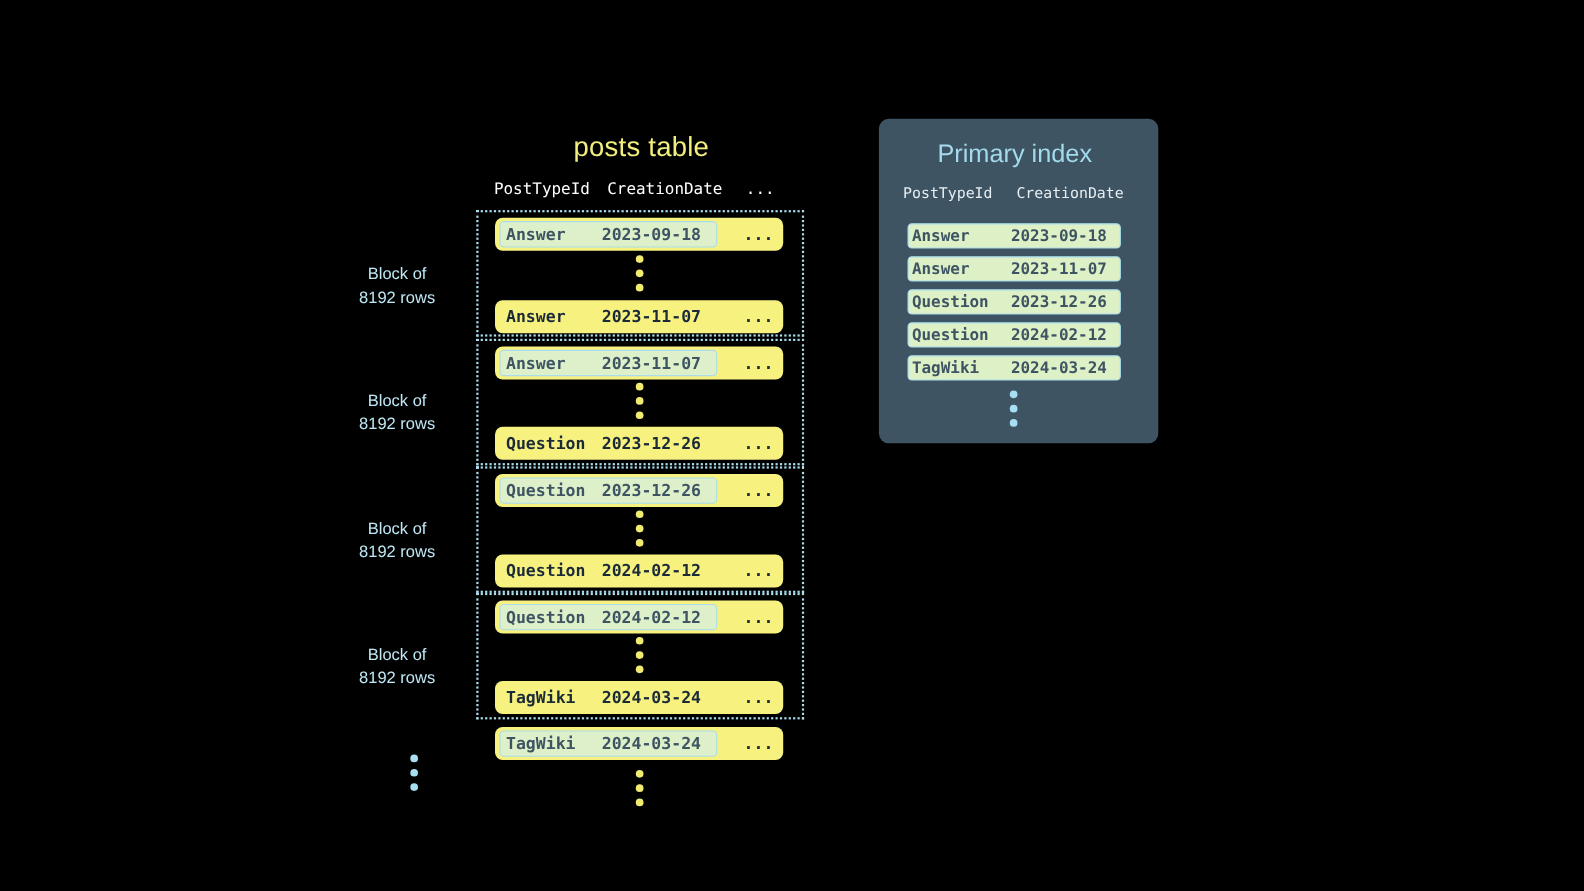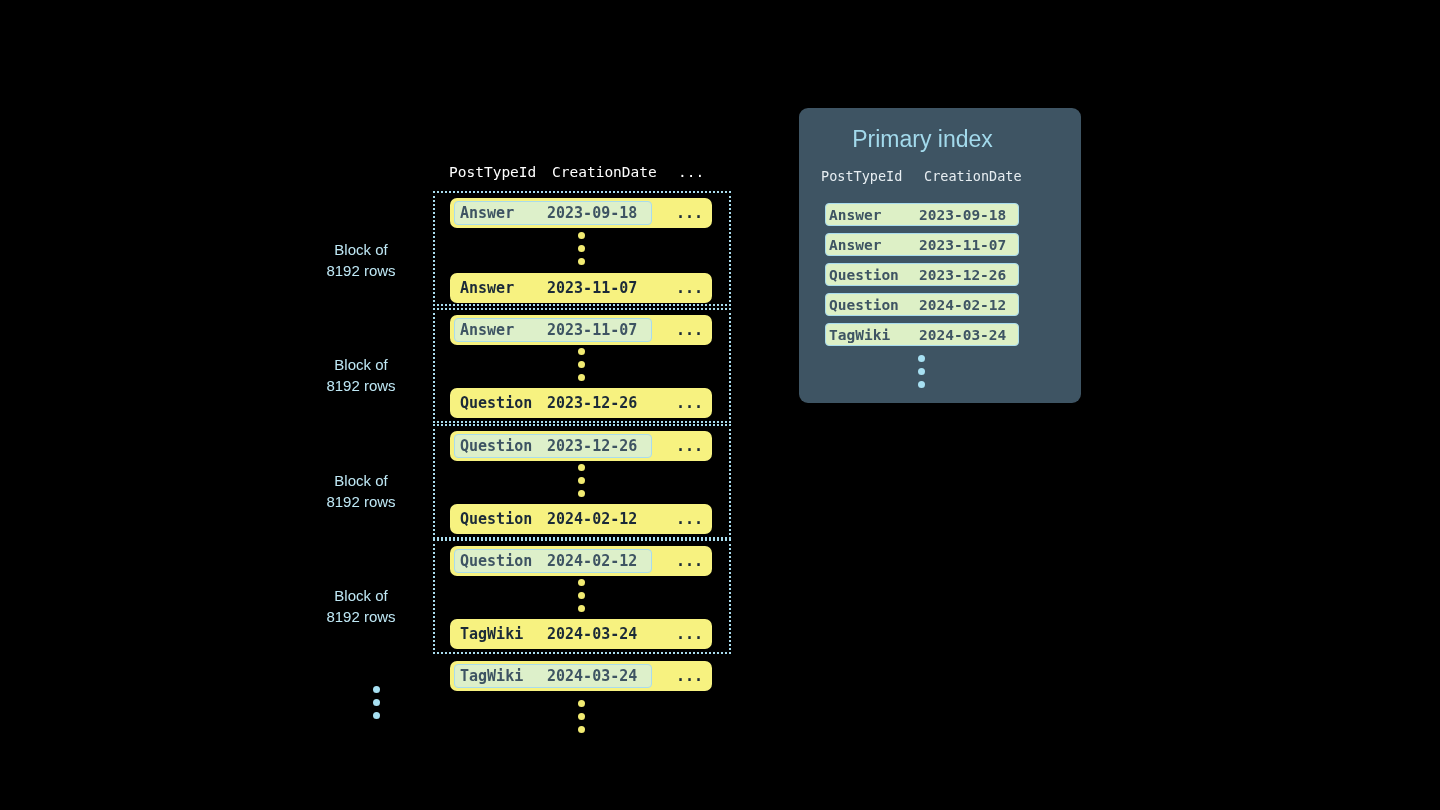--- a/index.html
+++ b/index.html
@@ -124,21 +124,21 @@
     border-radius: 50%;
     background: #f2eb72;
   }
   .vdots.blue i { background: #a7e0f2; }
 
   
   .index-panel {
     position: absolute;
     left: 799px;
     top: 108px;
-    width: 282px;
+    width: 254px;
     height: 295px;
     background: #3e5463;
     border-radius: 9px;
   }
   .index-title {
     position: absolute;
     left: 0;
     top: 18px;
     width: 247px;
     text-align: center;
@@ -180,20 +180,21 @@
     font-weight: bold;
   }
   .irow .ic-type { left: 3px; }
   .irow .ic-date { left: 93px; }
 </style>
 </head>
 <body>
 
 <div class="stage">
 
+  <div class="posts-title">posts table</div>
 
   <div class="posts-colheads">
     <span class="ch-type">PostTypeId</span>
     <span class="ch-date">CreationDate</span>
     <span class="ch-ell">...</span>
   </div>
 
   <div class="block" style="top:191px; height:115px;"></div>
   <div class="block-label" style="top:240px;">
     <div>Block of</div>

